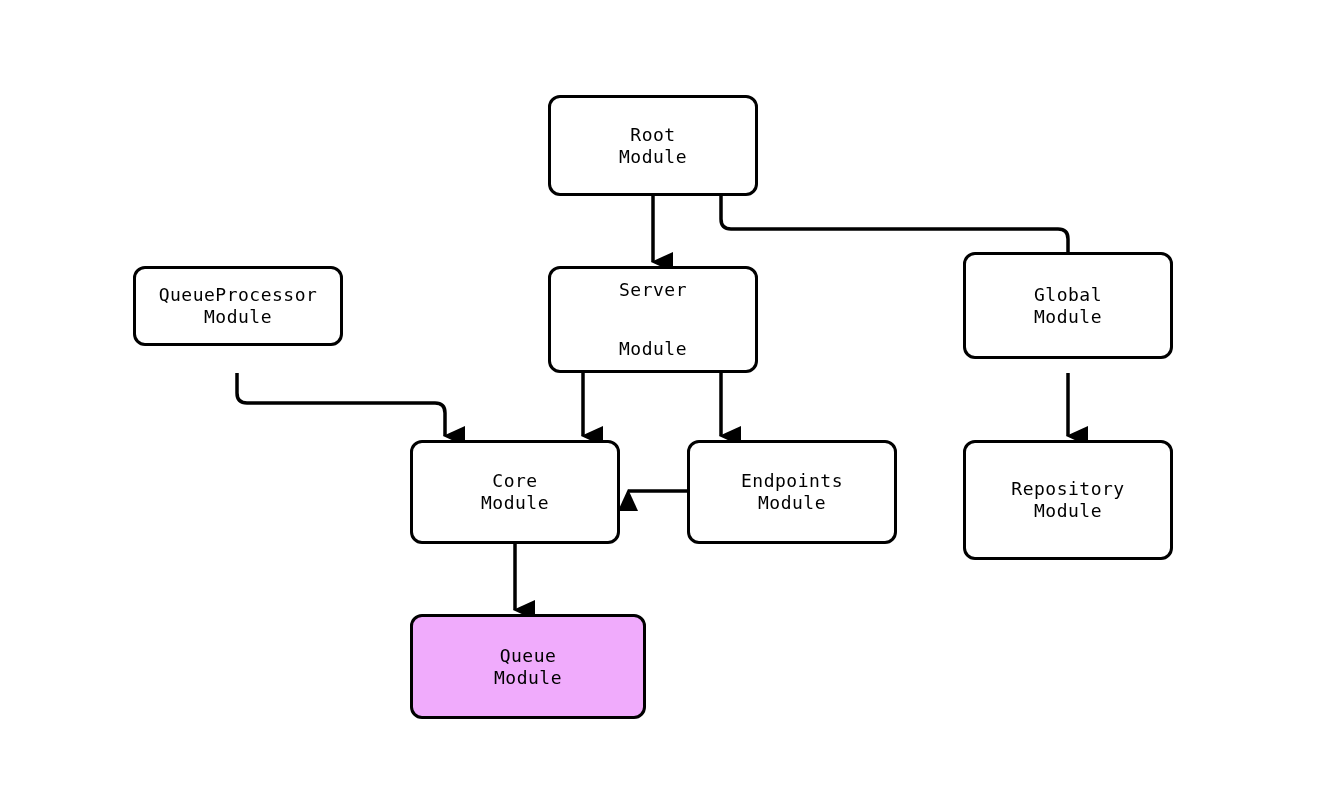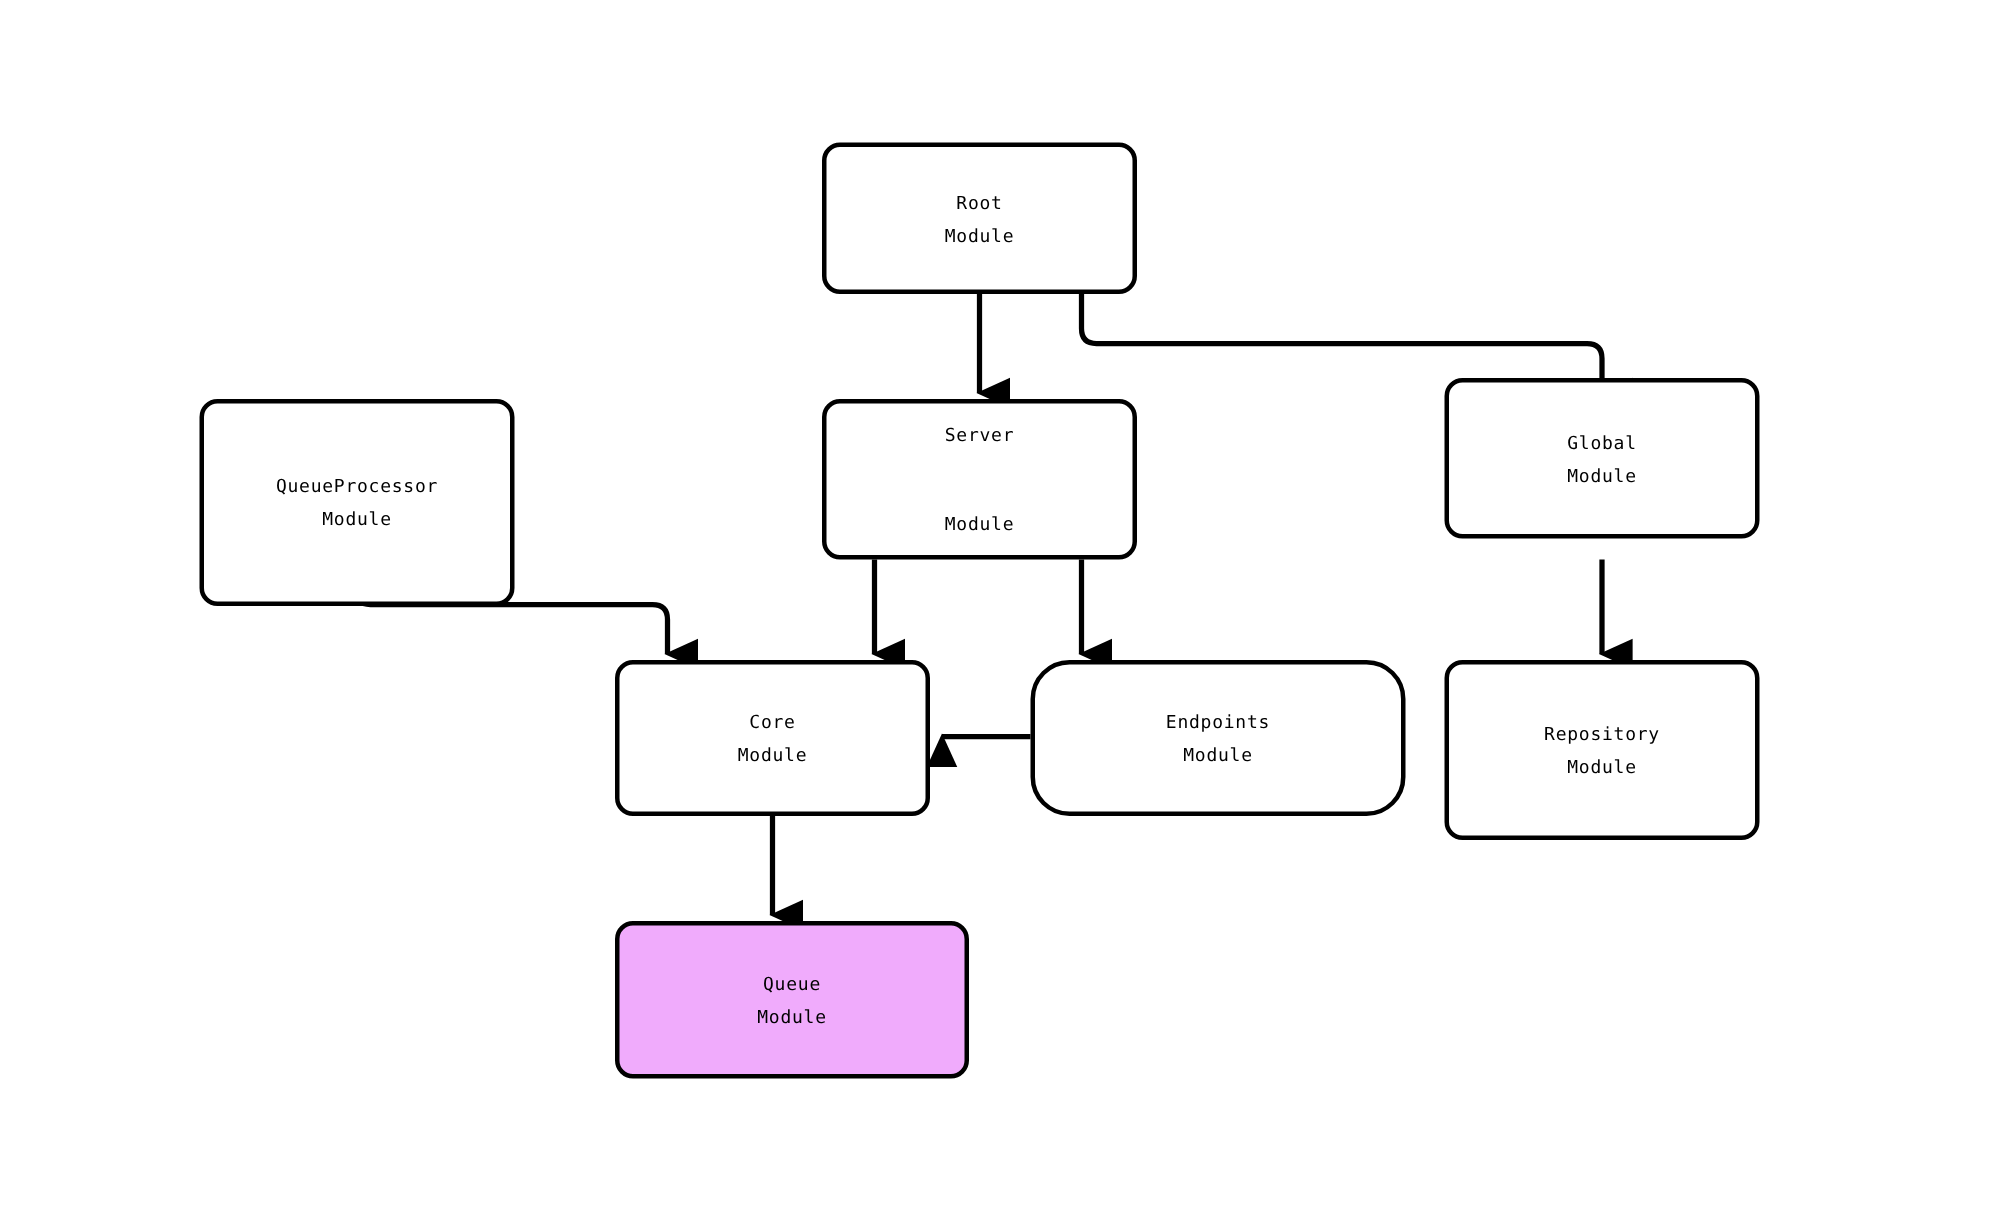--- a/index.html
+++ b/index.html
@@ -30,21 +30,21 @@
     border: 3px solid #000000;
     border-radius: 12px;
     display: flex;
     flex-direction: column;
     align-items: center;
     justify-content: center;
     z-index: 2;
   }
   .node-line {
     color: #000000;
-    font-size: 12px;
+    font-size: 18px;
     line-height: 22px;
     letter-spacing: 0.5px;
     white-space: pre;
     text-align: center;
   }
 </style>
 </head>
 <body>
 
 <div id="canvas" style="background: rgb(255, 255, 255);">
@@ -65,41 +65,41 @@
         <path d="M 1068 373 L 1068 436" fill="none" stroke="#000000" stroke-width="3.5" stroke-linecap="butt" stroke-linejoin="round" marker-end="url(#arrow-down)"></path>
         <path d="M 515 544 L 515 610" fill="none" stroke="#000000" stroke-width="3.5" stroke-linecap="butt" stroke-linejoin="round" marker-end="url(#arrow-down)"></path>
       </g>
   </svg>
 
   <div class="node" style="left: 548px; top: 95px; width: 210px; height: 101px; border-color: rgb(0, 0, 0); background: rgb(255, 255, 255);">
     <span class="node-line">Root</span>
     <span class="node-line">Module</span>
   </div>
 
-  <div class="node" style="left: 133px; top: 266px; width: 210px; height: 138px; border-color: rgb(0, 0, 0); background: rgb(255, 255, 255);">
+  <div class="node" style="left: 133px; top: 266px; width: 210px; height: 80px; border-color: rgb(0, 0, 0); background: rgb(255, 255, 255);">
     <span class="node-line">QueueProcessor</span>
     <span class="node-line">Module</span>
   </div>
 
   <div class="node" style="left: 548px; top: 266px; width: 210px; height: 107px; border-color: rgb(0, 0, 0); background: rgb(255, 255, 255); gap: 37px;">
     <span class="node-line">Server</span>
     <span class="node-line">Module</span>
   </div>
 
   <div class="node" style="left: 963px; top: 252px; width: 210px; height: 107px; border-color: rgb(0, 0, 0); background: rgb(255, 255, 255);">
     <span class="node-line">Global</span>
     <span class="node-line">Module</span>
   </div>
 
   <div class="node" style="left: 410px; top: 440px; width: 210px; height: 104px; border-color: rgb(0, 0, 0); background: rgb(255, 255, 255);">
     <span class="node-line">Core</span>
     <span class="node-line">Module</span>
   </div>
 
-  <div class="node" style="left: 687px; top: 440px; width: 250px; height: 104px; border-color: rgb(0, 0, 0); background: rgb(255, 255, 255); border-radius: 26px;">
+  <div class="node" style="left: 687px; top: 440px; width: 210px; height: 104px; border-color: rgb(0, 0, 0); background: rgb(255, 255, 255);">
     <span class="node-line">Endpoints</span>
     <span class="node-line">Module</span>
   </div>
 
   <div class="node" style="left: 963px; top: 440px; width: 210px; height: 120px; border-color: rgb(0, 0, 0); background: rgb(255, 255, 255);">
     <span class="node-line">Repository</span>
     <span class="node-line">Module</span>
   </div>
 
   <div class="node" style="left: 410px; top: 614px; width: 236px; height: 105px; border-color: rgb(0, 0, 0); background: #f0abfc;">

